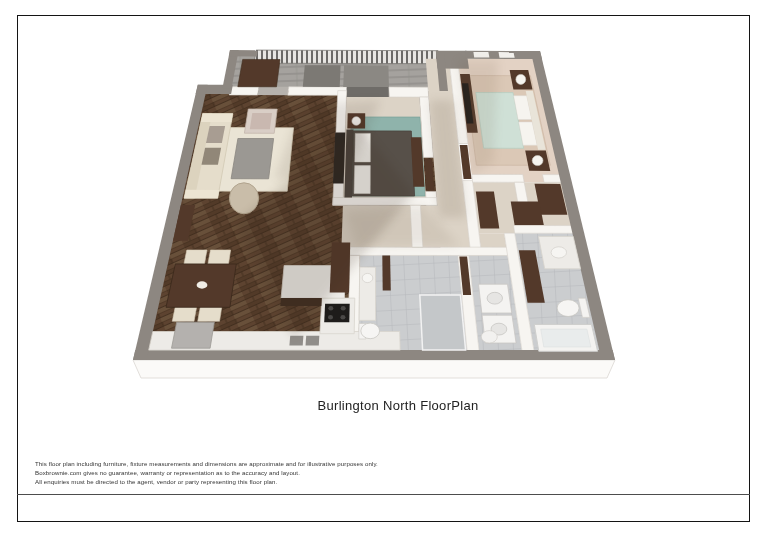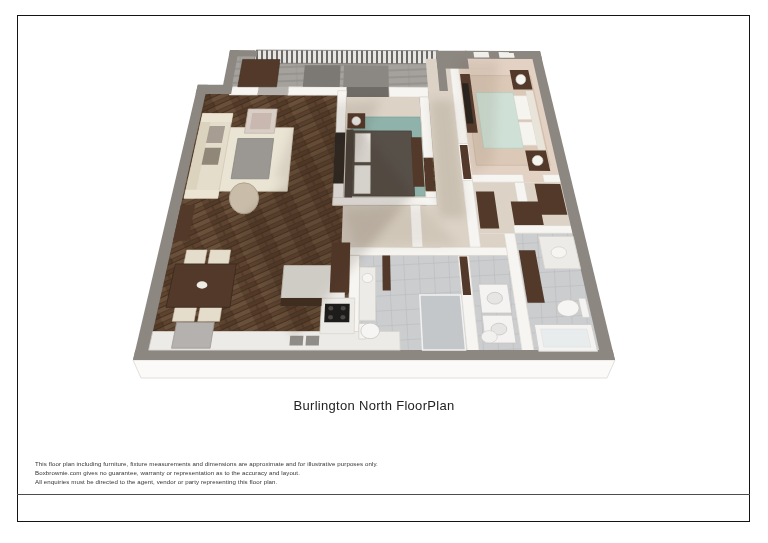--- a/index.html
+++ b/index.html
@@ -2,21 +2,21 @@
 <html><head>
 <meta charset="utf-8">
 <style>
   html,body{margin:0;padding:0;background:#ffffff;}
   #sheet{position:relative;width:768px;height:543px;background:#ffffff;overflow:hidden;
          font-family:"Liberation Sans", sans-serif;}
   #border-frame{position:absolute;left:17px;top:15px;width:731px;height:505px;
                 border:1.5px solid #141414;}
   #plan{position:absolute;left:0;top:0;width:768px;height:543px;pointer-events:none;}
   #title{position:absolute;left:17px;top:398px;width:714px;text-align:center;
-         font-size:13px;color:#222;letter-spacing:.3px;}
+         font-size:13px;color:#222;letter-spacing:.3px;padding-left:24px;}
   #disclaimer{position:absolute;left:35px;top:459px;font-size:6.1px;line-height:9.2px;
               color:#333;letter-spacing:.1px;}
   #footer-divider{position:absolute;left:17px;top:494px;width:733px;height:0;
                   border-top:1px solid #4d4d4d;}
 </style>
 </head>
 <body>
 
 <div id="sheet">
   <div id="border-frame"></div>

